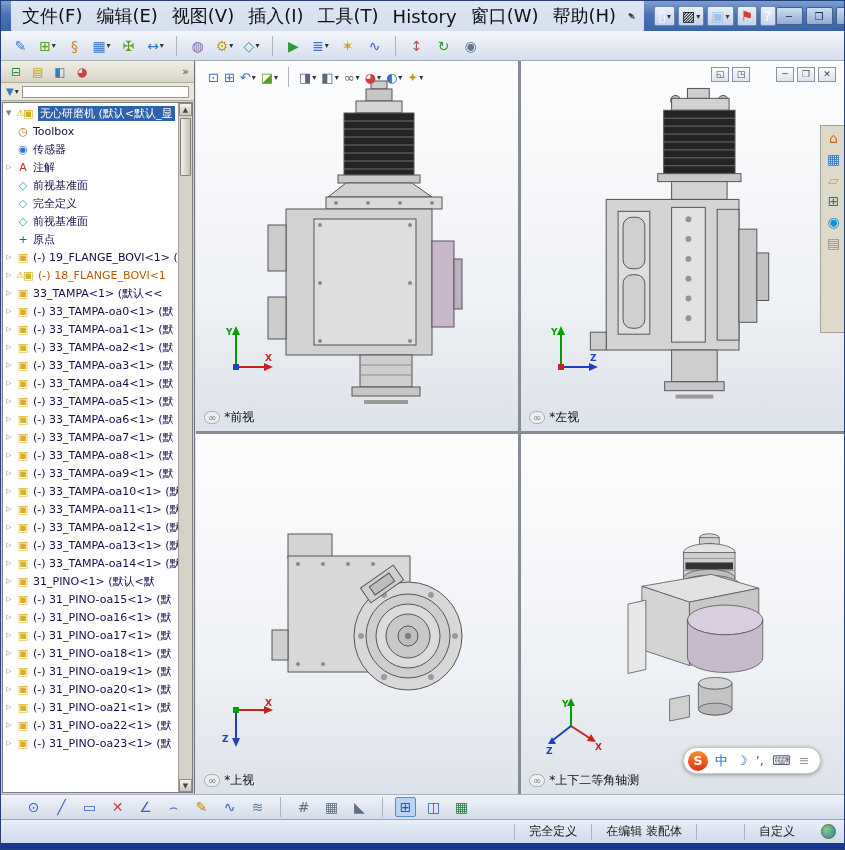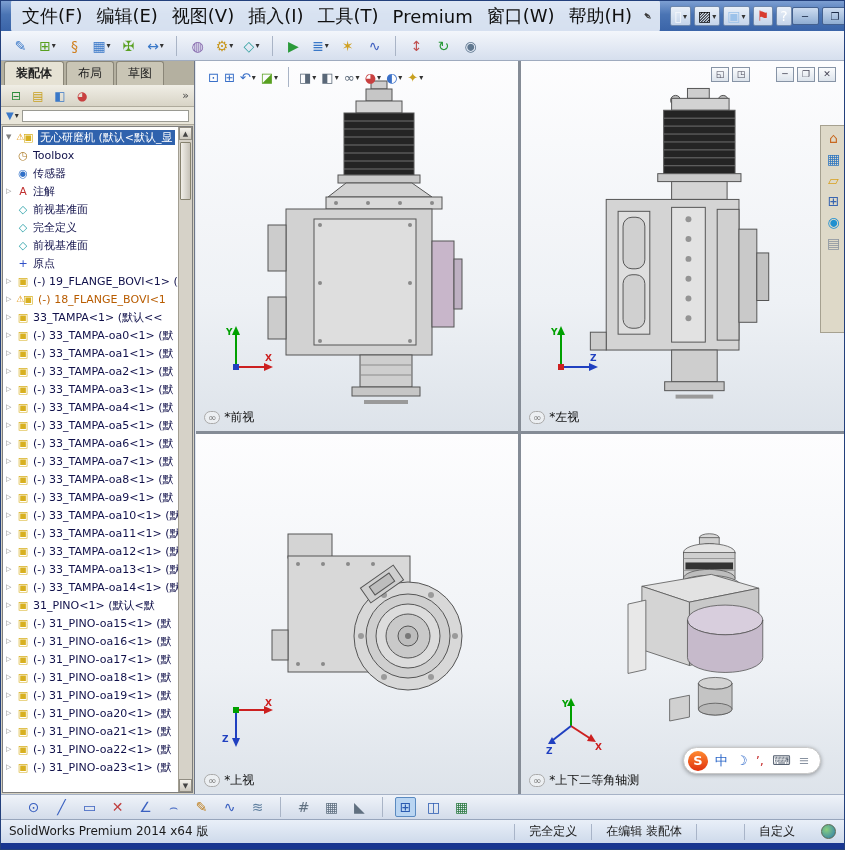--- a/index.html
+++ b/index.html
@@ -132,21 +132,21 @@
 
 <div class="window">
 
   <div class="titlebar">
     <div class="menubar">
         <span class="menu-item">文件(F)</span>
         <span class="menu-item">编辑(E)</span>
         <span class="menu-item">视图(V)</span>
         <span class="menu-item">插入(I)</span>
         <span class="menu-item">工具(T)</span>
-        <span class="menu-item">Premium</span>
+        <span class="menu-item">History</span>
         <span class="menu-item">窗口(W)</span>
         <span class="menu-item">帮助(H)</span>
         <span class="pin">✒</span>
       </div>
     <div class="quickbar">
         <span class="tbtn">
           <span class="glyph" style="color: rgb(246, 248, 252);">▯</span>
           <span class="caret">▾</span>
         </span>
         <span class="tbtn">
@@ -227,25 +227,20 @@
         <span class="glyph" style="color: rgb(42, 154, 58);">↻</span>
       </span>
       <span class="tbtn">
         <span class="glyph" style="color: rgb(96, 120, 144);">◉</span>
       </span>
     </div>
 
   <div class="content">
 
     <div class="left-panel">
-      <div class="tabs">
-          <span class="tab active">装配体</span>
-          <span class="tab">布局</span>
-          <span class="tab">草图</span>
-        </div>
       <div class="pane-tabs">
         <span style="display:flex;gap:2px;">
             <span class="tbtn">
               <span class="glyph" style="color: rgb(42, 138, 58);">⊟</span>
             </span>
             <span class="tbtn">
               <span class="glyph" style="color: rgb(200, 160, 32);">▤</span>
             </span>
             <span class="tbtn">
               <span class="glyph" style="color: rgb(58, 120, 200);">◧</span>
@@ -794,21 +789,20 @@
       </span>
       <span class="tbtn">
         <span class="glyph" style="color: rgb(42, 90, 176);">◫</span>
       </span>
       <span class="tbtn">
         <span class="glyph" style="color: rgb(42, 122, 64);">▦</span>
       </span>
     </div>
 
   <div class="statusbar">
-    <span class="sb-left">SolidWorks Premium 2014 x64 版</span>
     <span class="sb-right">
       <span class="sb-item">完全定义</span>
       <span class="sb-item">在编辑 装配体</span>
       <span class="sb-gap"></span>
       <span class="sb-item">自定义</span>
       <span class="sb-globe"></span>
     </span>
   </div>
   <div class="sliver"></div>
 

